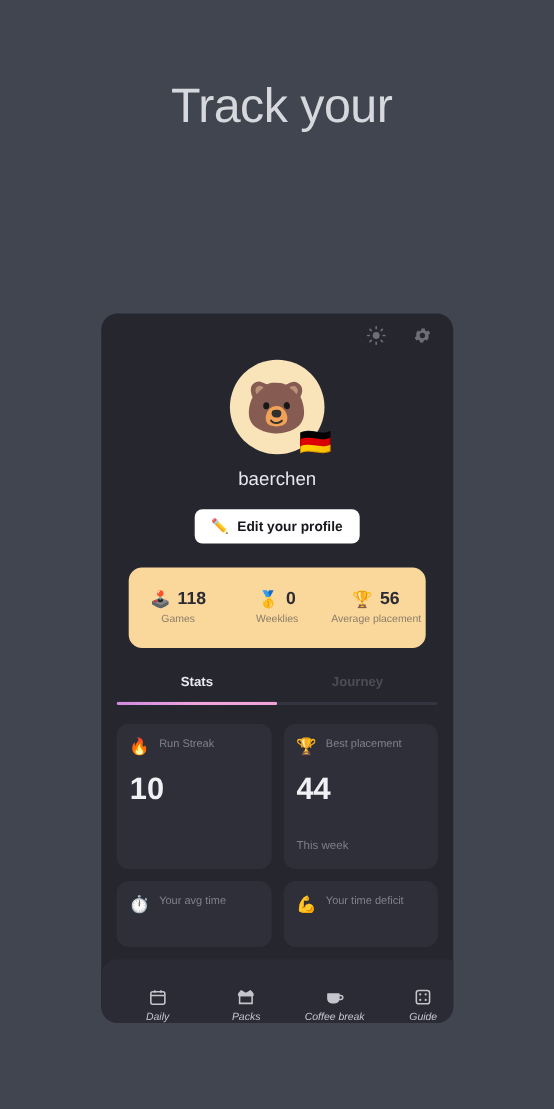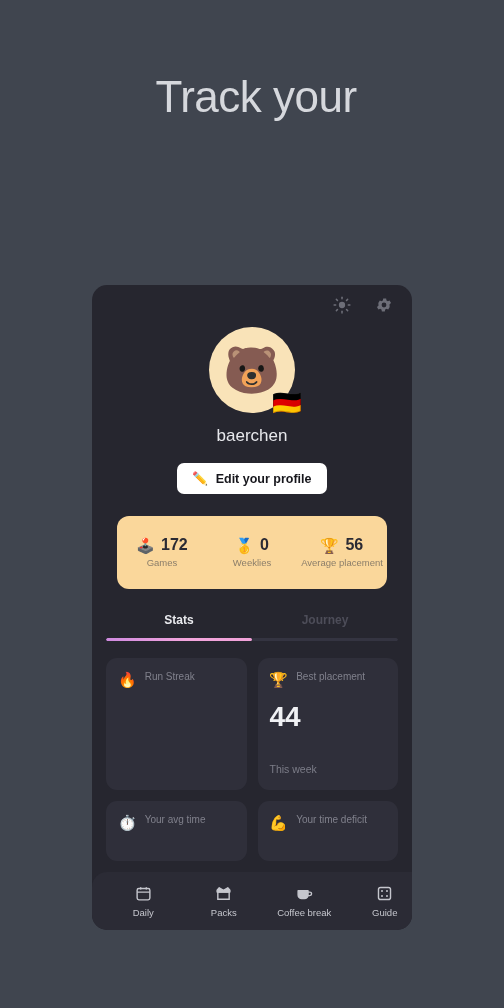--- a/index.html
+++ b/index.html
@@ -253,23 +253,24 @@
   
   .bottom-nav {
     position: absolute;
     left: 0;
     bottom: 0;
     width: 384px;
     height: 58px;
     background: #2b2b35;
     border-radius: 15px 15px 15px 15px;
     display: flex;
-    align-items: center;
+    align-items: flex-end;
     padding: 0 12px;
     gap: 2px;
+    font-style: italic;
   }
   .nav-item {
     flex: 1;
     display: flex;
     flex-direction: column;
     align-items: center;
     gap: 4px;
     cursor: pointer;
   }
   .nav-icon {
@@ -338,21 +339,21 @@
     <button class="edit-btn">
       <span class="pencil">✏️</span>
       <span>Edit your profile</span>
     </button>
   </div>
 
   <div class="strip">
     <div class="strip-cell">
       <div class="strip-top">
         <span class="strip-emoji">🕹️</span>
-        <span class="strip-value">172</span>
+        <span class="strip-value">118</span>
       </div>
       <div class="strip-label">Games</div>
     </div>
     <div class="strip-cell">
       <div class="strip-top">
         <span class="strip-emoji">🥇</span>
         <span class="strip-value">0</span>
       </div>
       <div class="strip-label">Weeklies</div>
     </div>
@@ -375,20 +376,21 @@
       <div class="inactive-bar"></div>
     </div>
   </div>
 
   <div class="cards">
     <div class="card">
       <div class="card-head">
         <span class="card-emoji">🔥</span>
         <span class="card-title">Run Streak</span>
       </div>
+      <div class="card-value">10</div>
     </div>
 
     <div class="card">
       <div class="card-head">
         <span class="card-emoji">🏆</span>
         <span class="card-title">Best placement</span>
       </div>
       <div class="card-value">44</div>
       <div class="card-foot"><span>This week</span><span class="hl"></span></div>
     </div>

